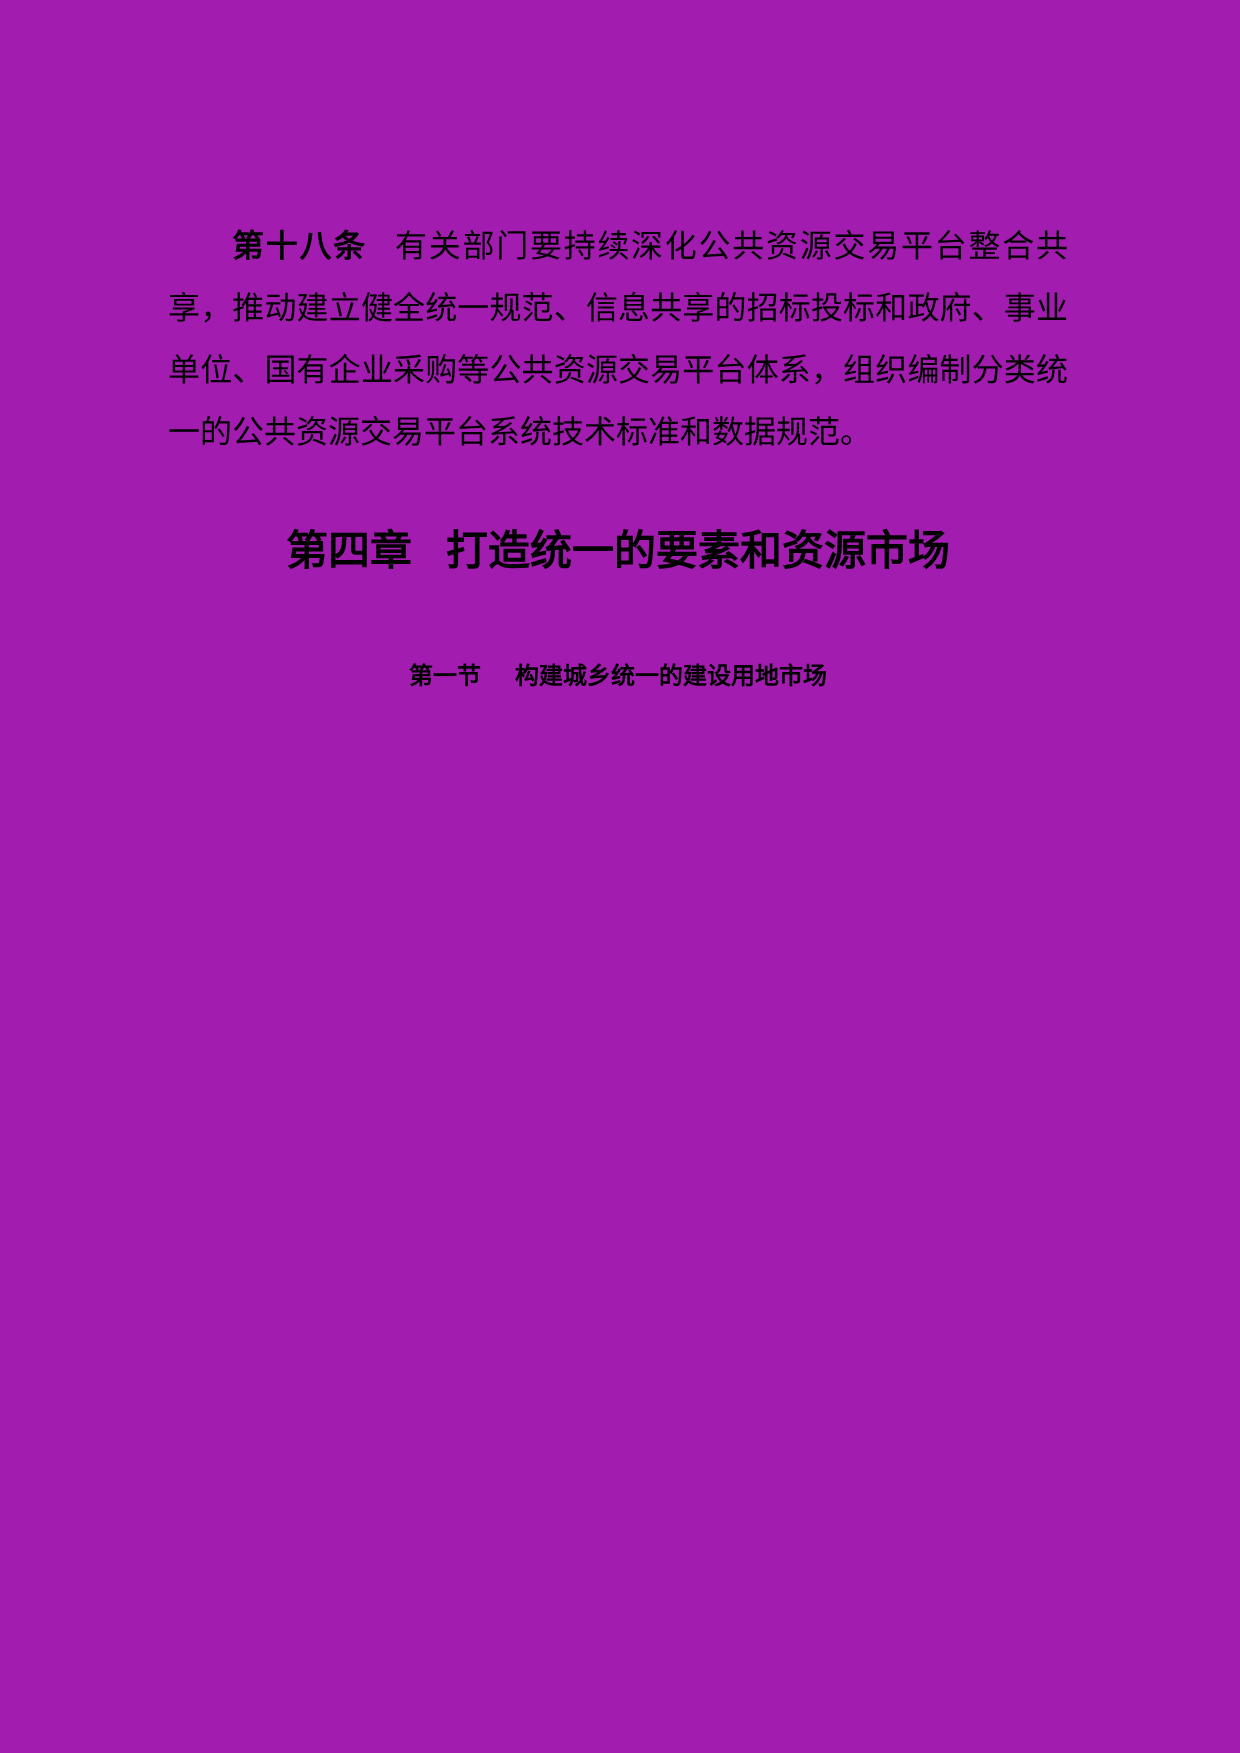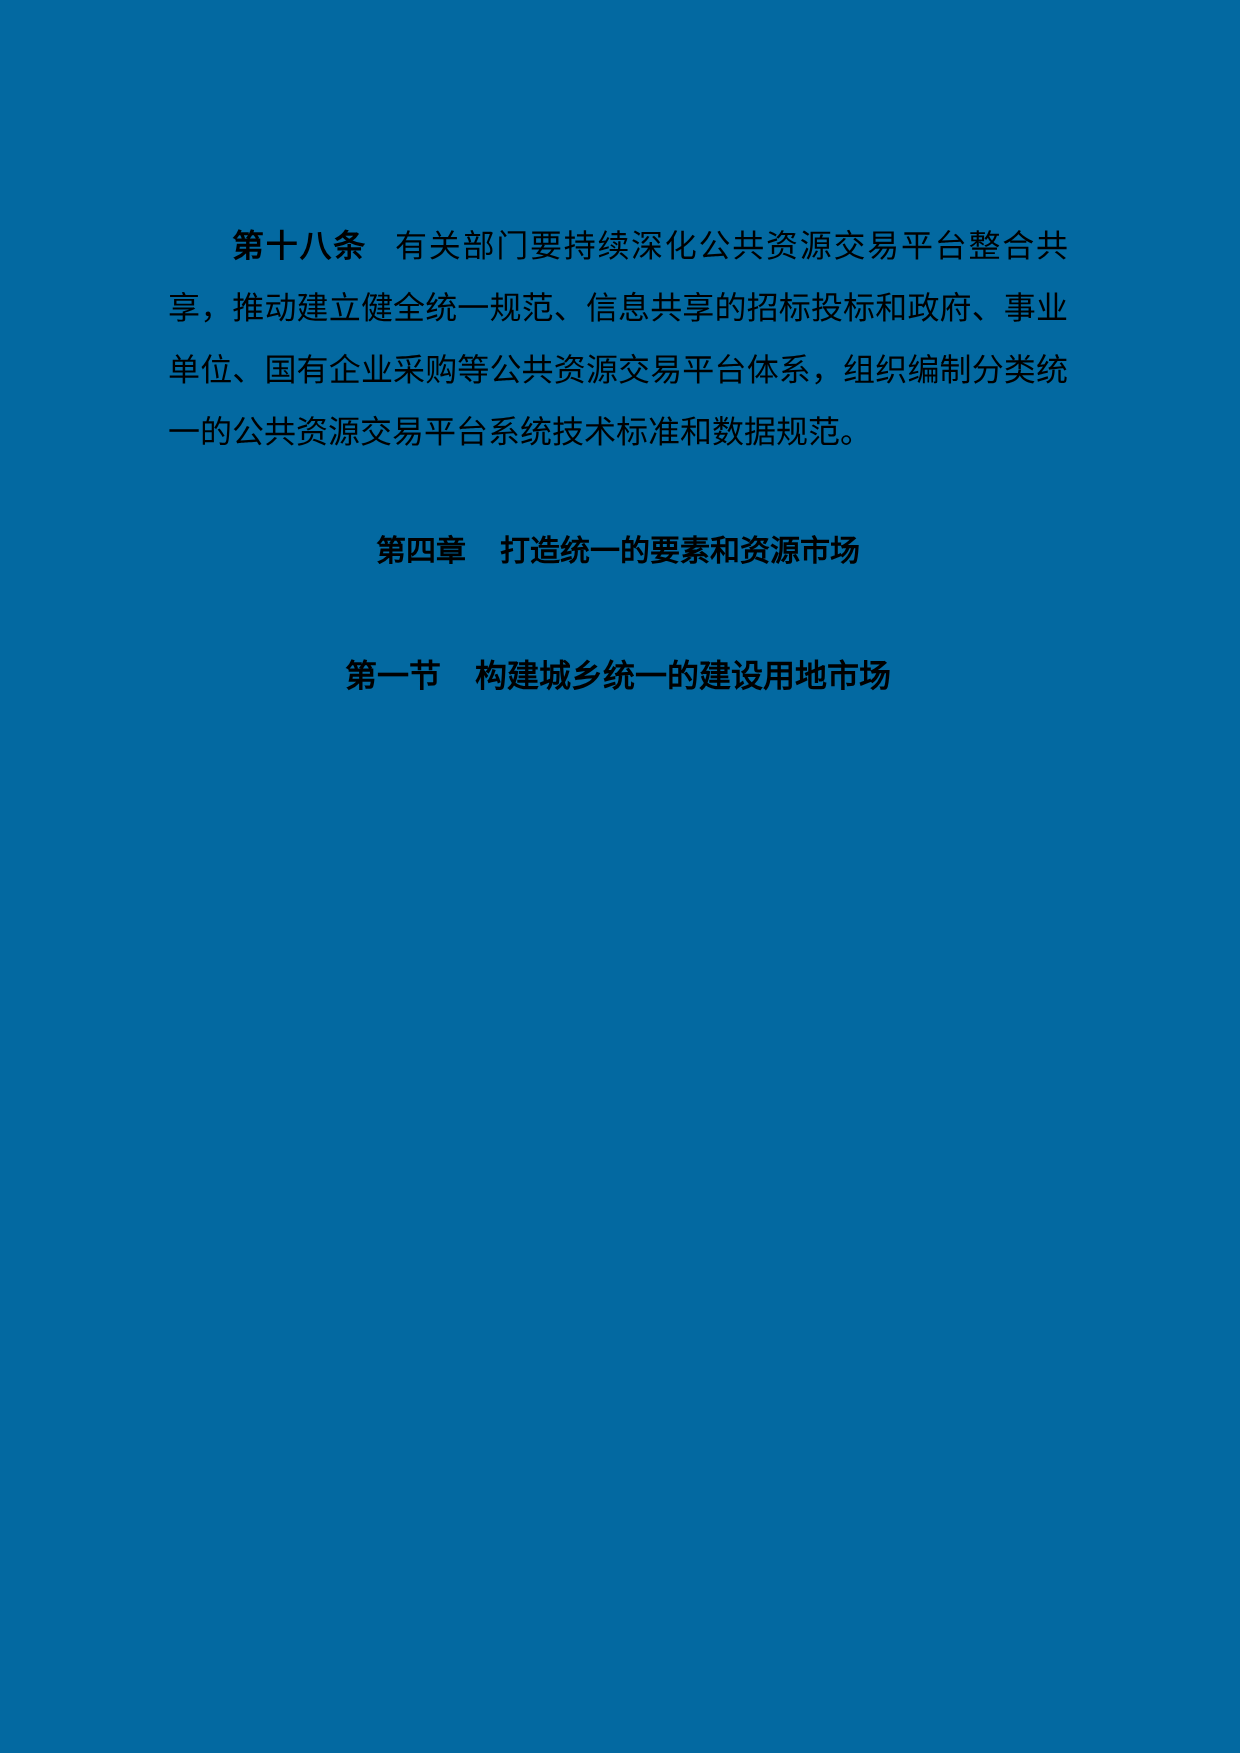--- a/index.html
+++ b/index.html
@@ -4,21 +4,21 @@
 <style>
   html, body {
     margin: 0;
     padding: 0;
     background: #ffffff;
   }
   .page {
     position: relative;
     width: 1240px;
     height: 1753px;
-    background: #0369a1;
+    background: #a21caf;
     overflow: hidden;
     color: #000000;
     font-family: "DejaVu Serif", "Liberation Serif", serif;
   }
   .content {
     position: absolute;
     left: 168px;
     top: 215px;
     width: 900px;
   }
@@ -32,30 +32,30 @@
     font-family: "DejaVu Serif", "Liberation Serif", serif;
     font-weight: 400;
   }
   .article-number {
     font-family: "DejaVu Sans", "Liberation Sans", sans-serif;
     font-weight: 700;
     margin-right: 28px;
   }
   .chapter-heading {
     margin: 57px 0 0 0;
-    font-size: 30px;
+    font-size: 42px;
     line-height: 62px;
     font-weight: 700;
     text-align: center;
     text-indent: 0;
     font-family: "DejaVu Serif", "Liberation Serif", serif;
   }
   .section-heading {
     margin: 63px 0 0 0;
-    font-size: 32px;
+    font-size: 24px;
     line-height: 62px;
     font-weight: 700;
     text-align: center;
     text-indent: 0;
     font-family: "DejaVu Sans", "Liberation Sans", sans-serif;
   }
   .heading-label {
     margin-right: 34px;
   }
   .para-gap-top {

